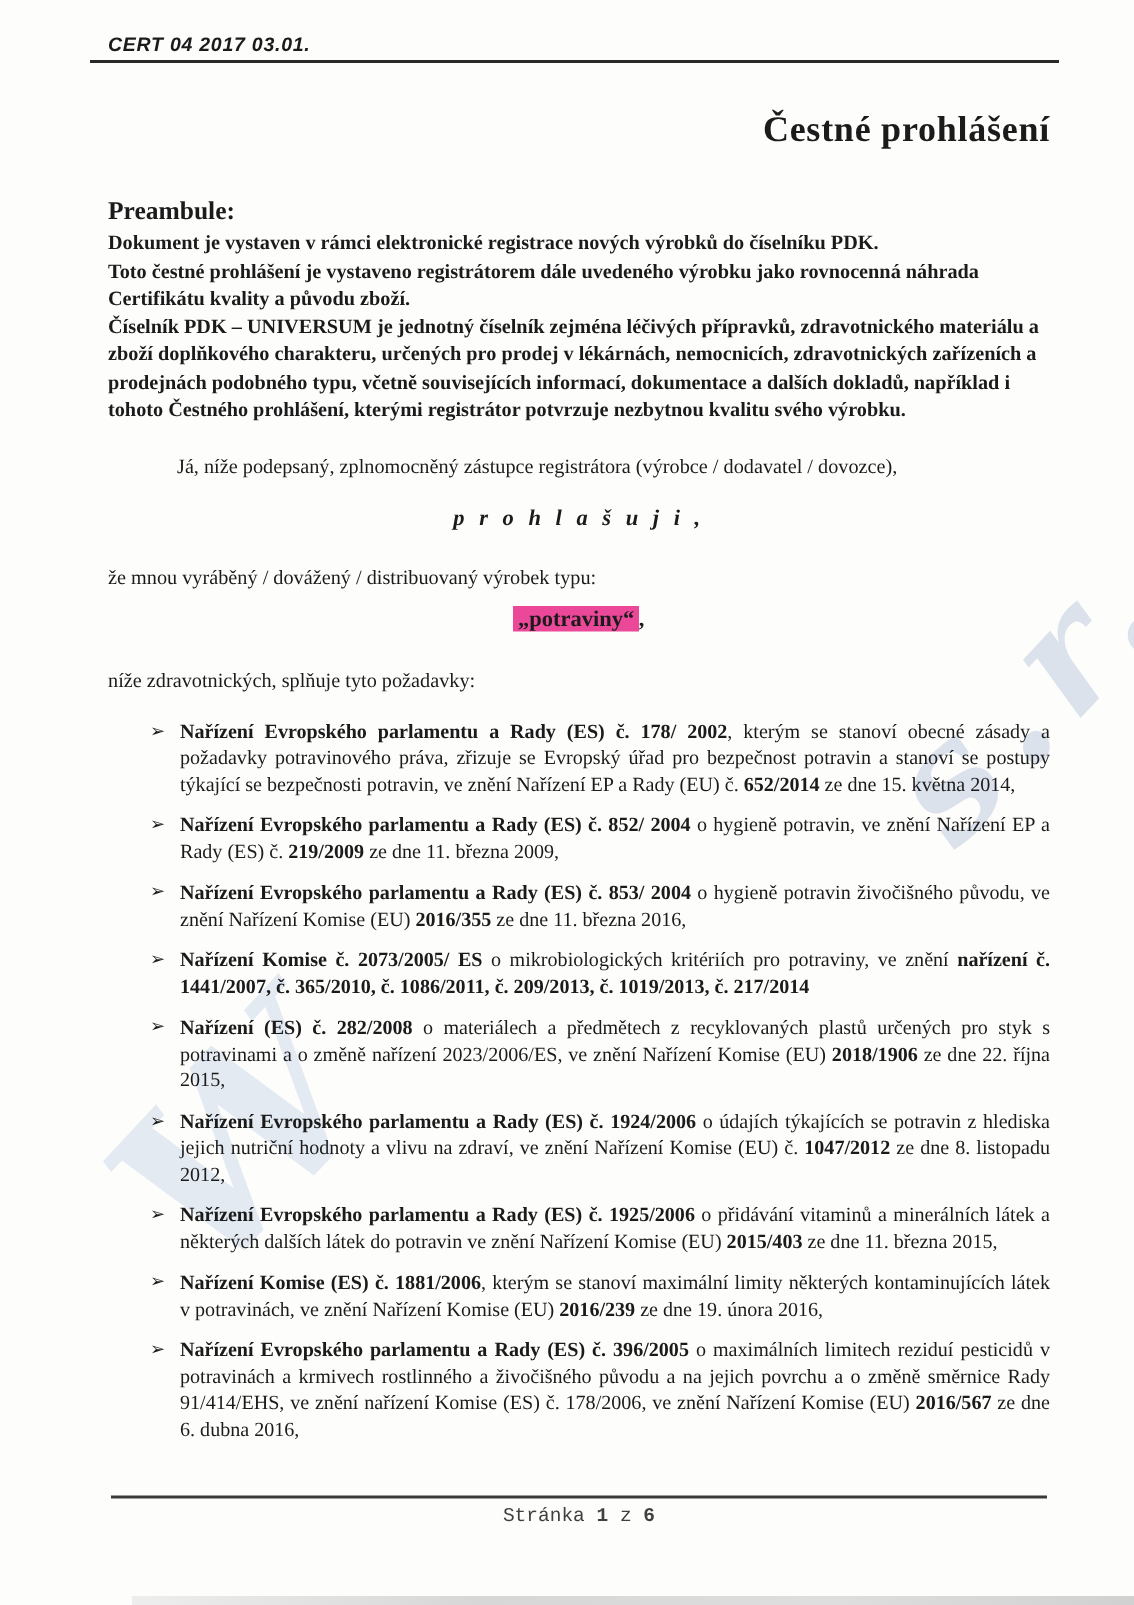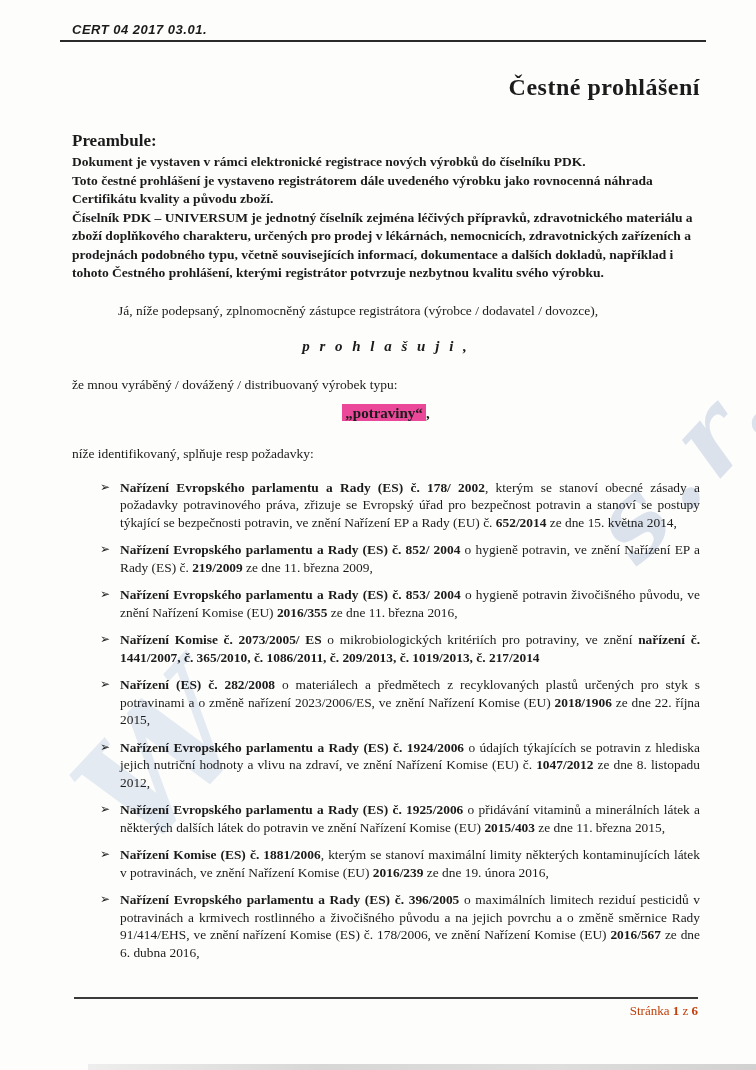--- a/index.html
+++ b/index.html
@@ -107,23 +107,23 @@
     flex:1;text-align:justify;
   }
   
   .footer{
     position:absolute;left:74px;right:58px;top:997px;z-index:2;
   }
   .footer-rule{
     height:0;border:0;border-top:2px solid #3a3a3a;margin:0;
   }
   .page-number{
-    margin:4px 0 0 0;text-align:right;
-    font-family:Liberation Serif, serif;
-    font-size:13px;color:#c2410c;
+    margin:4px 0 0 0;text-align:center;
+    font-family:Liberation Mono, monospace;
+    font-size:13px;color:#404040;
   }
   .scan-edge{
     position:absolute;left:88px;right:0;bottom:0;height:6px;z-index:3;
     background:linear-gradient(to right,#eaeaea,#cdcdcd 35%,#d6d6d6 70%,#c6c6c6);
     opacity:.8;
   }
   b{font-weight:bold;}
 </style>
 </head>
 <body>
@@ -150,21 +150,21 @@
     </div>
 
     <p class="intro-para">Já, níže podepsaný, zplnomocněný zástupce registrátora (výrobce / dodavatel / dovozce),</p>
 
     <p class="prohlasuji">p r o h l a š u j i ,</p>
 
     <p class="product-intro">že mnou vyráběný / dovážený  / distribuovaný výrobek typu:</p>
 
     <p class="product-type"><span class="hl">„potraviny“</span><span>,</span></p>
 
-    <p class="requirements-intro">níže identifikovaný, splňuje resp požadavky:</p>
+    <p class="requirements-intro">níže zdravotnických, splňuje tyto požadavky:</p>
 
     <ul class="reg-list">
         <li>
           <span class="marker">➢</span>
           <span class="btext"><b>Nařízení Evropského parlamentu a Rady (ES) č. 178/ 2002</b><span>, kterým se stanoví obecné zásady a požadavky potravinového práva, zřizuje se Evropský úřad pro bezpečnost potravin a stanoví se postupy týkající se bezpečnosti potravin, ve znění Nařízení EP a Rady (EU) č. </span><b>652/2014</b><span> ze dne 15. května 2014,</span></span>
         </li>
         <li>
           <span class="marker">➢</span>
           <span class="btext"><b>Nařízení Evropského parlamentu a Rady (ES) č. 852/ 2004</b><span> o hygieně potravin, ve znění Nařízení EP a Rady (ES) č. </span><b>219/2009</b><span> ze dne 11. března 2009,</span></span>
         </li>

